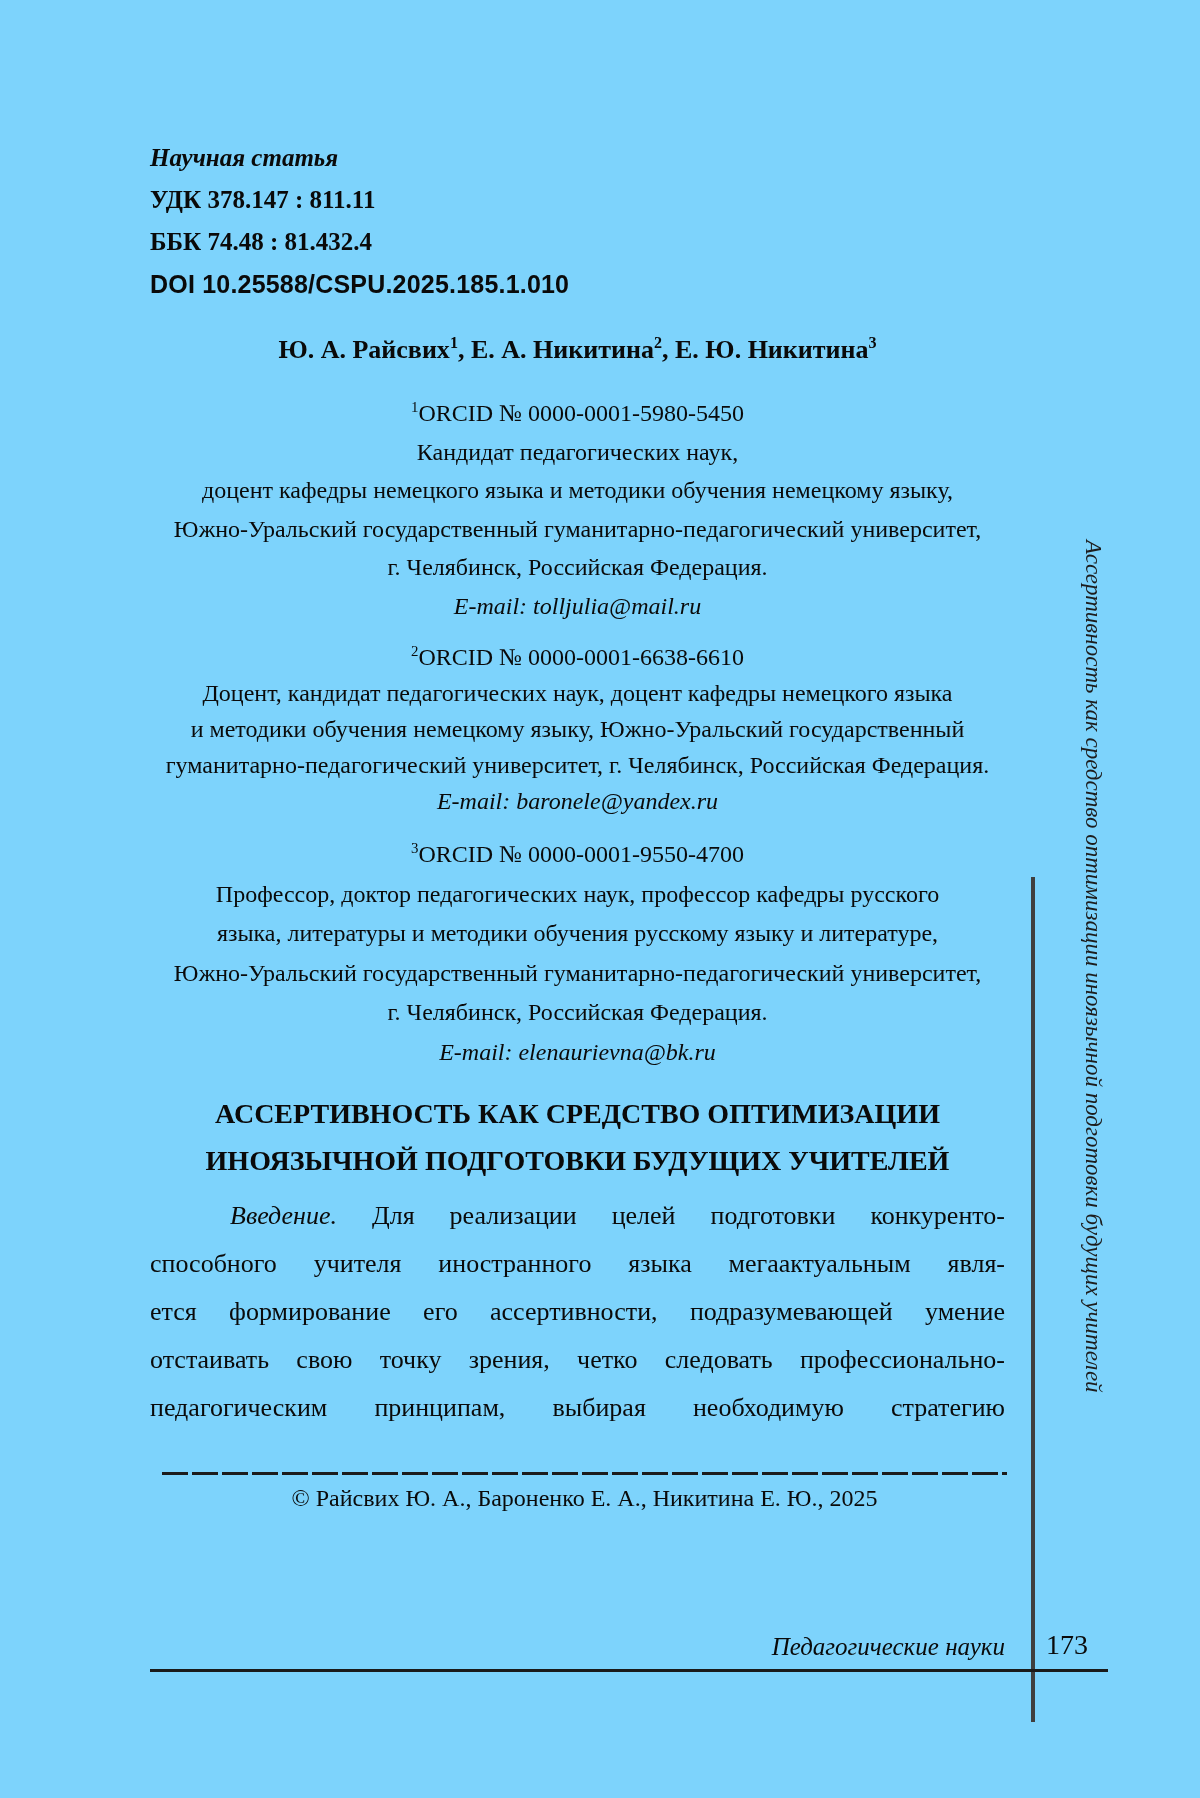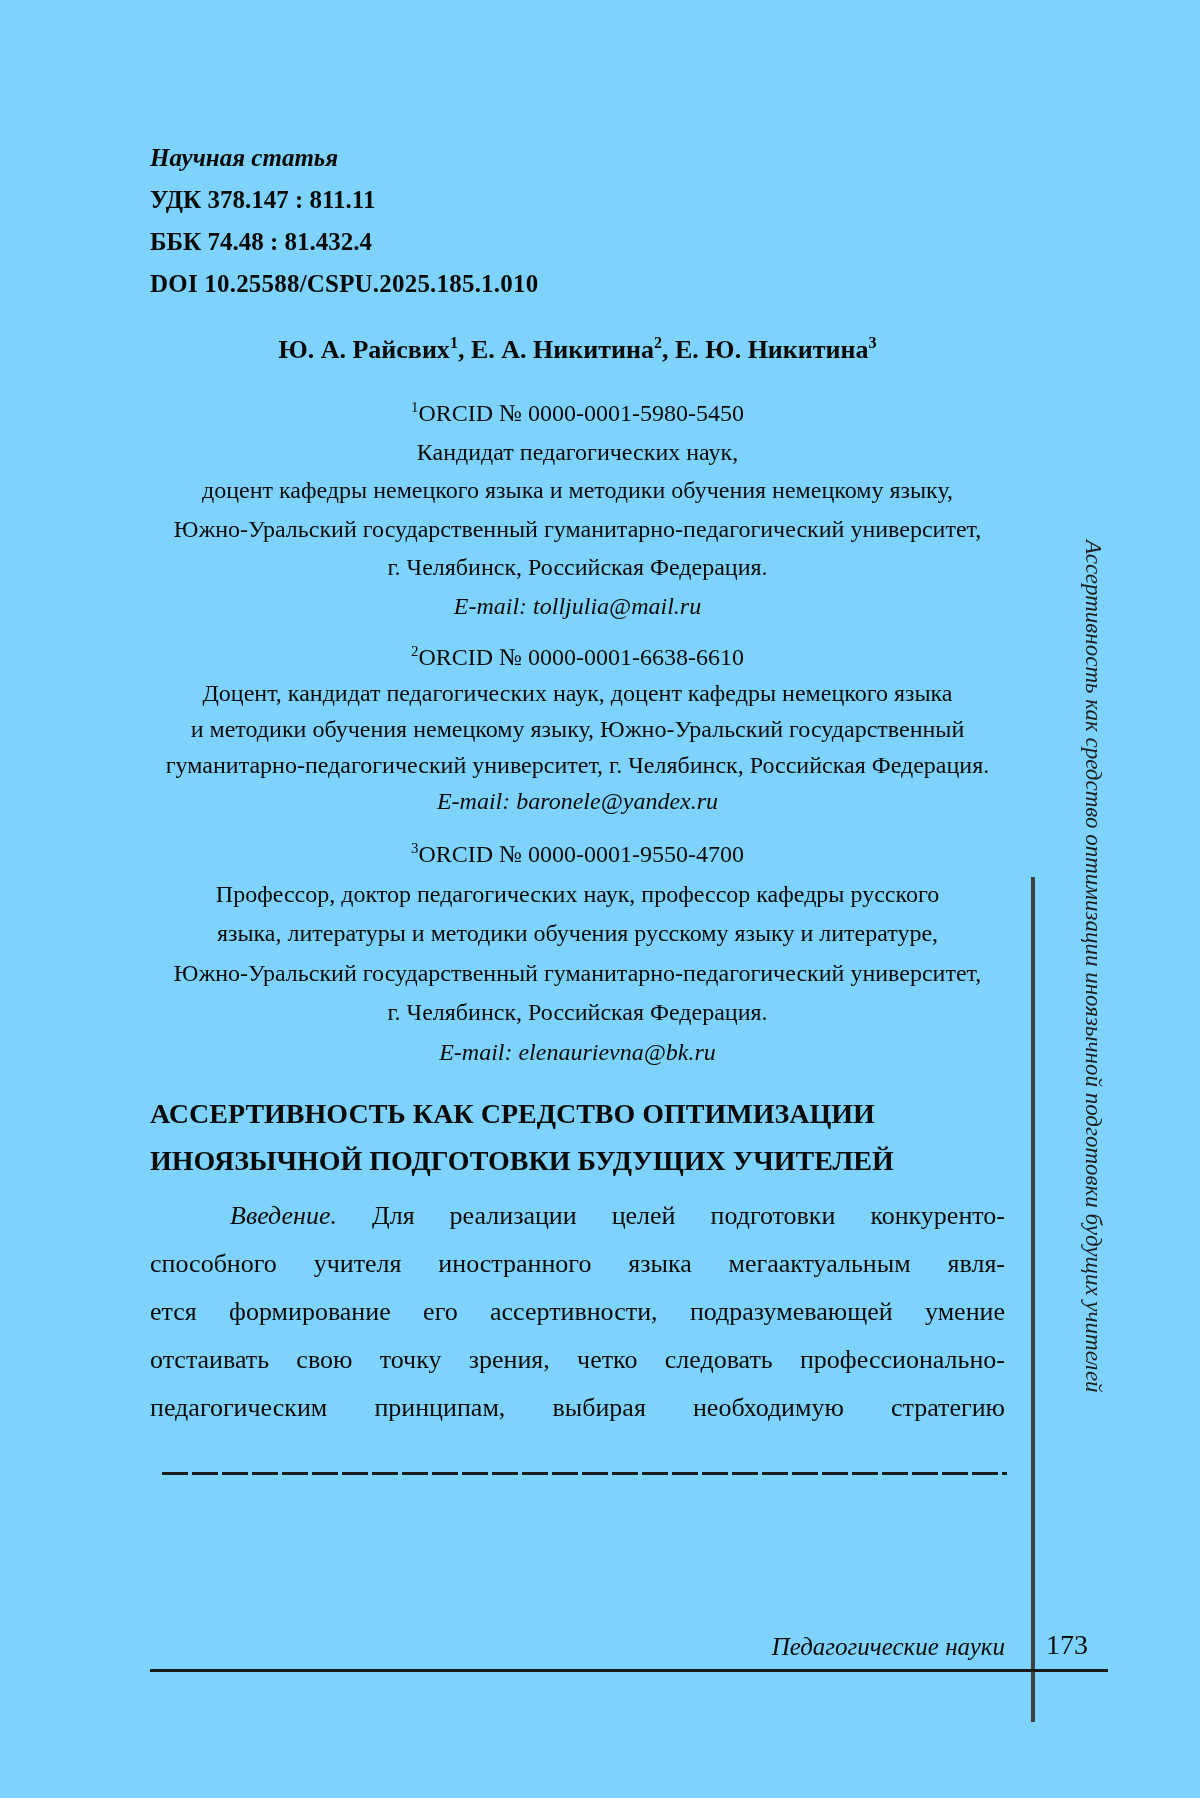--- a/index.html
+++ b/index.html
@@ -20,21 +20,21 @@
   }
   .meta-line {
     font-size: 25px;
     font-weight: bold;
     line-height: 32px;
     margin-top: 10px;
   }
   .meta-line:first-child { margin-top: 0; }
   .article-type { font-style: italic; }
   .doi-line {
-    font-family: Liberation Serif, serif;
+    font-family: Liberation Sans, sans-serif;
     font-size: 25px;
     letter-spacing: 0.2px;
   }
   .authors {
     margin-top: 32px;
     font-size: 26px;
     font-weight: bold;
     line-height: 36px;
     text-align: center;
   }
@@ -46,20 +46,21 @@
   }
   .orcid-block.b1 { margin-top: 26px; }
   .orcid-block.b2 { margin-top: 14px; line-height: 36px; }
   .orcid-block.b3 { margin-top: 16px; line-height: 39.5px; }
   .email { font-style: italic; }
   .article-title {
     margin-top: 18px;
     font-size: 28px;
     font-weight: bold;
     line-height: 47px;
+    text-align: center;
   }
   .annotation-heading {
     margin-top: 24px;
     padding-left: 80px;
     font-size: 26px;
     font-weight: bold;
     line-height: 36px;
   }
   .para { margin-top: 8px; }
   .para-line {
@@ -178,20 +179,21 @@
 
     <div class="para">
       <div class="para-line first"><span class="lead-in">Введение.</span> <span>Для реализации целей подготовки конкуренто-</span></div>
       <div class="para-line">способного учителя иностранного языка мегаактуальным явля-</div>
       <div class="para-line">ется формирование его ассертивности, подразумевающей умение</div>
       <div class="para-line">отстаивать свою точку зрения, четко следовать профессионально-</div>
       <div class="para-line">педагогическим принципам, выбирая необходимую стратегию</div>
     </div>
 
     <div class="copyright-separator"></div>
+    <div class="copyright-line">© Райсвих Ю. А., Бароненко Е. А., Никитина Е. Ю., 2025</div>
 
   </div>
 
   <div class="vertical-margin-title">Ассертивность как средство оптимизации иноязычной подготовки будущих учителей</div>
   <div class="margin-vertical-rule"></div>
 
   <div class="footer-section">Педагогические науки</div>
   <div class="footer-rule"></div>
   <div class="page-number">173</div>
 

